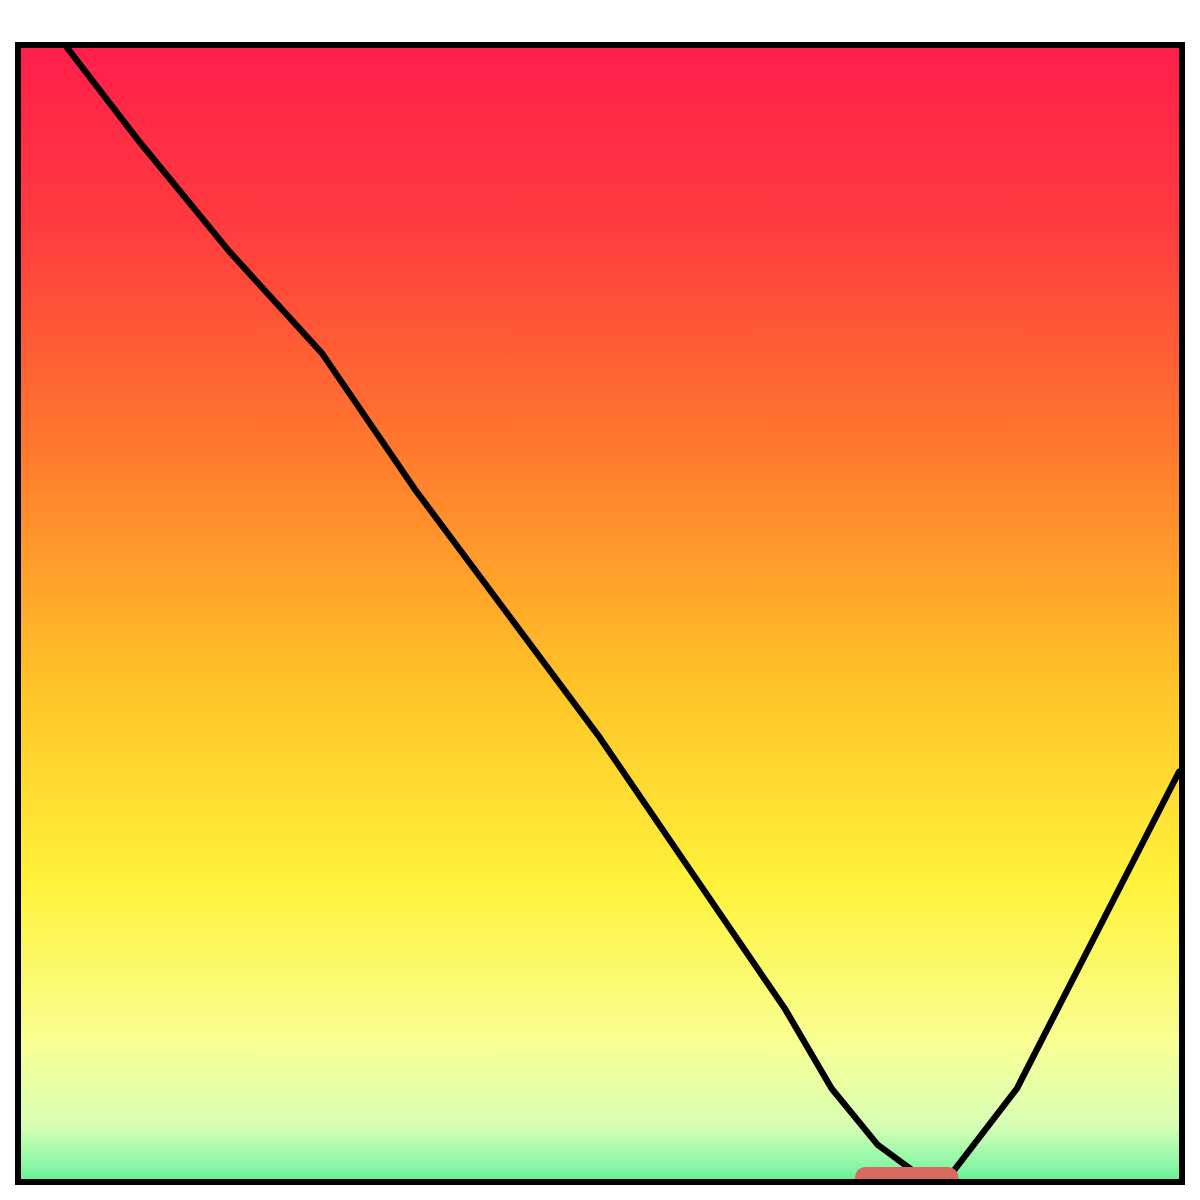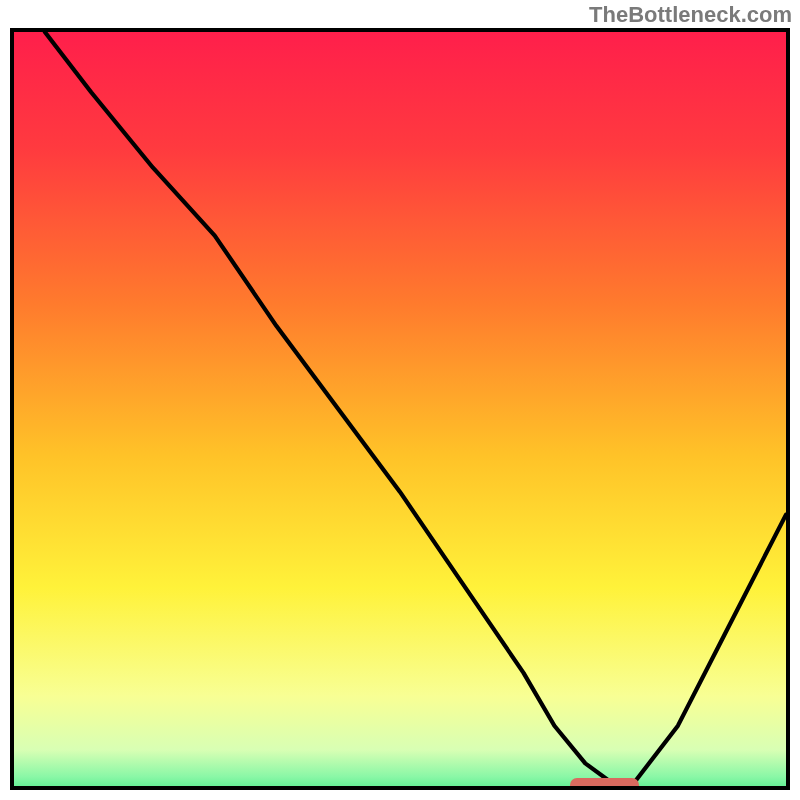--- a/index.html
+++ b/index.html
@@ -42,21 +42,20 @@
     position: absolute;
     height: 14px;
     border-radius: 7px;
     background: #d96a5f;
   }
 </style>
 </head>
 <body>
 
 <div class="frame">
-  <div class="watermark">TheBottleneck.com</div>
 
   <div class="plot">
     <svg class="gradient-fill" viewBox="0 0 100 100" preserveAspectRatio="none">
       <defs>
         <linearGradient id="bg" x1="0" y1="0" x2="0" y2="1">
             <stop offset="0%" stop-color="#ff1f4b"></stop>
             <stop offset="15%" stop-color="#ff3a3f"></stop>
             <stop offset="35%" stop-color="#ff7a2d"></stop>
             <stop offset="55.00000000000001%" stop-color="#ffc328"></stop>
             <stop offset="72%" stop-color="#fff23a"></stop>

